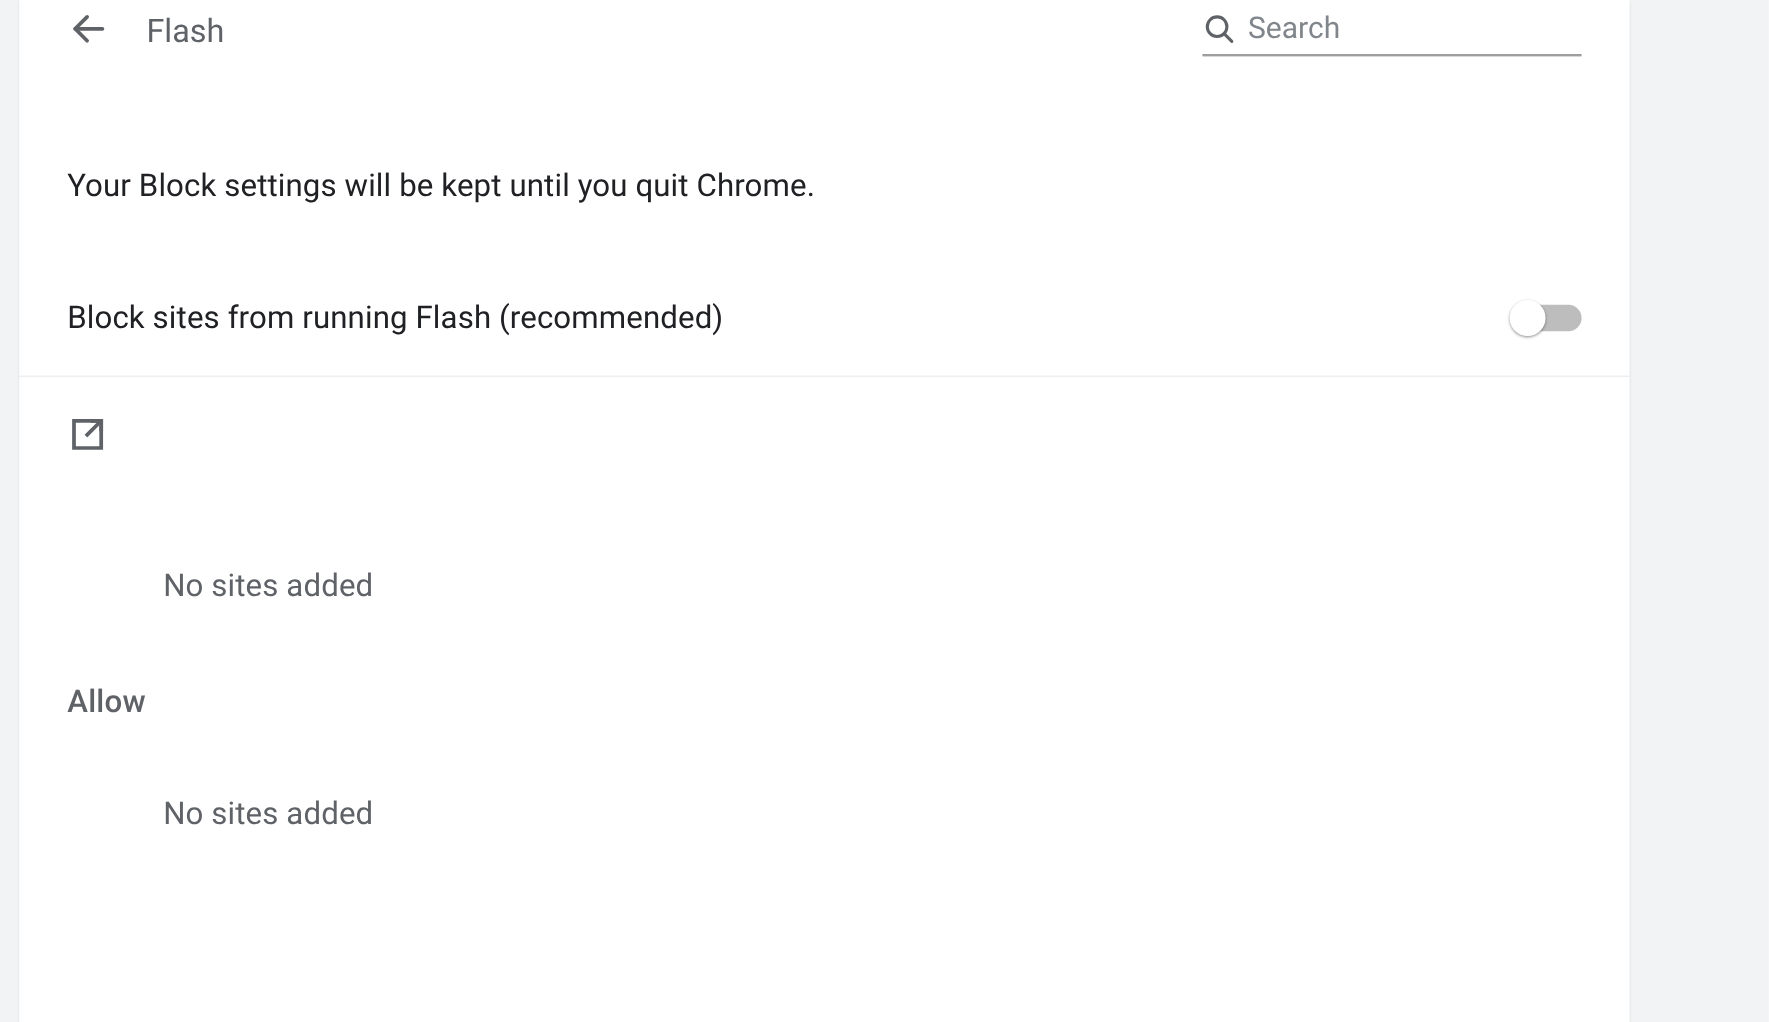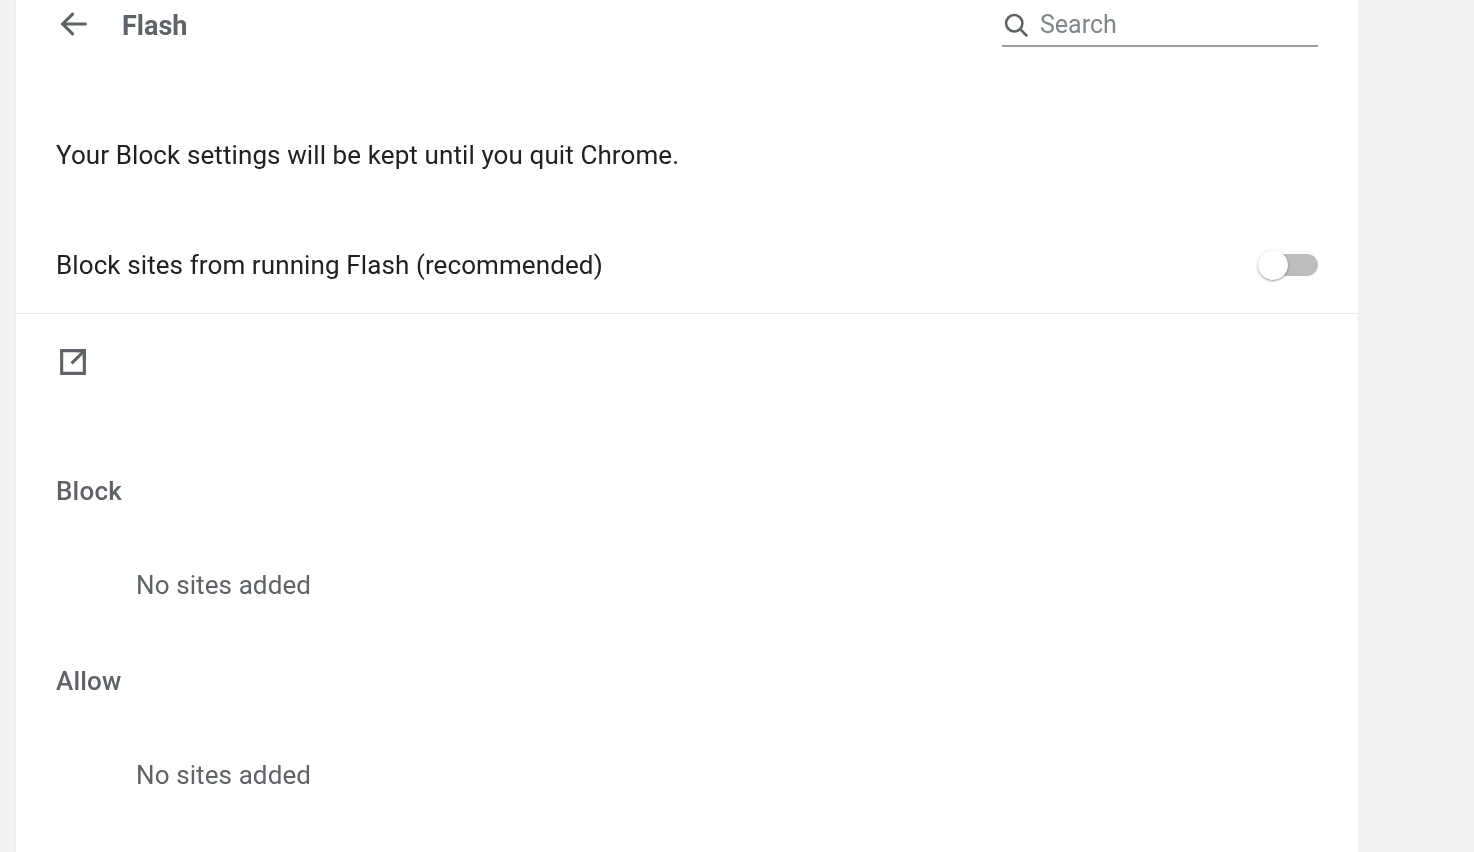--- a/index.html
+++ b/index.html
@@ -35,27 +35,27 @@
       display: flex;
       align-items: center;
       justify-content: center;
       cursor: pointer;
       color: #5f6368;
       margin-left: -2px;
     }
     .page-title {
       font-size: 27px;
       color: #5f6368;
-      font-weight: 700;
+      font-weight: 400;
       margin-left: 28px;
     }
     .spacer { flex: 1; }
     .search-wrap {
       display: flex;
-      align-items: flex-end;
+      align-items: center;
       border-bottom: 2px solid #9e9e9e;
       width: 316px;
       padding-bottom: 6px;
       padding-top: 4px;
       margin-right: 0;
     }
     .search-icon {
       color: #5f6368;
       margin-right: 10px;
       display:flex;
@@ -183,19 +183,18 @@
     <div class="row storage-row">
       <div class="ext-icon">
         <svg width="34" height="34" viewBox="0 0 24 24" fill="none" stroke="currentColor" stroke-width="2.2" stroke-linecap="butt" stroke-linejoin="miter">
           <path d="M4 4 H20 V20 H4 Z"></path>
           <line x1="11" y1="13" x2="20" y2="4"></line>
           <polyline points="14 4 20 4 20 10"></polyline>
         </svg>
       </div>
     </div>
 
-    <div class="section-header">Block</div>
     <div class="empty-item">No sites added</div>
 
     <div class="section-header" style="">Allow</div>
     <div class="empty-item">No sites added</div>
   </div>
 </div>
 
 </body></html>

